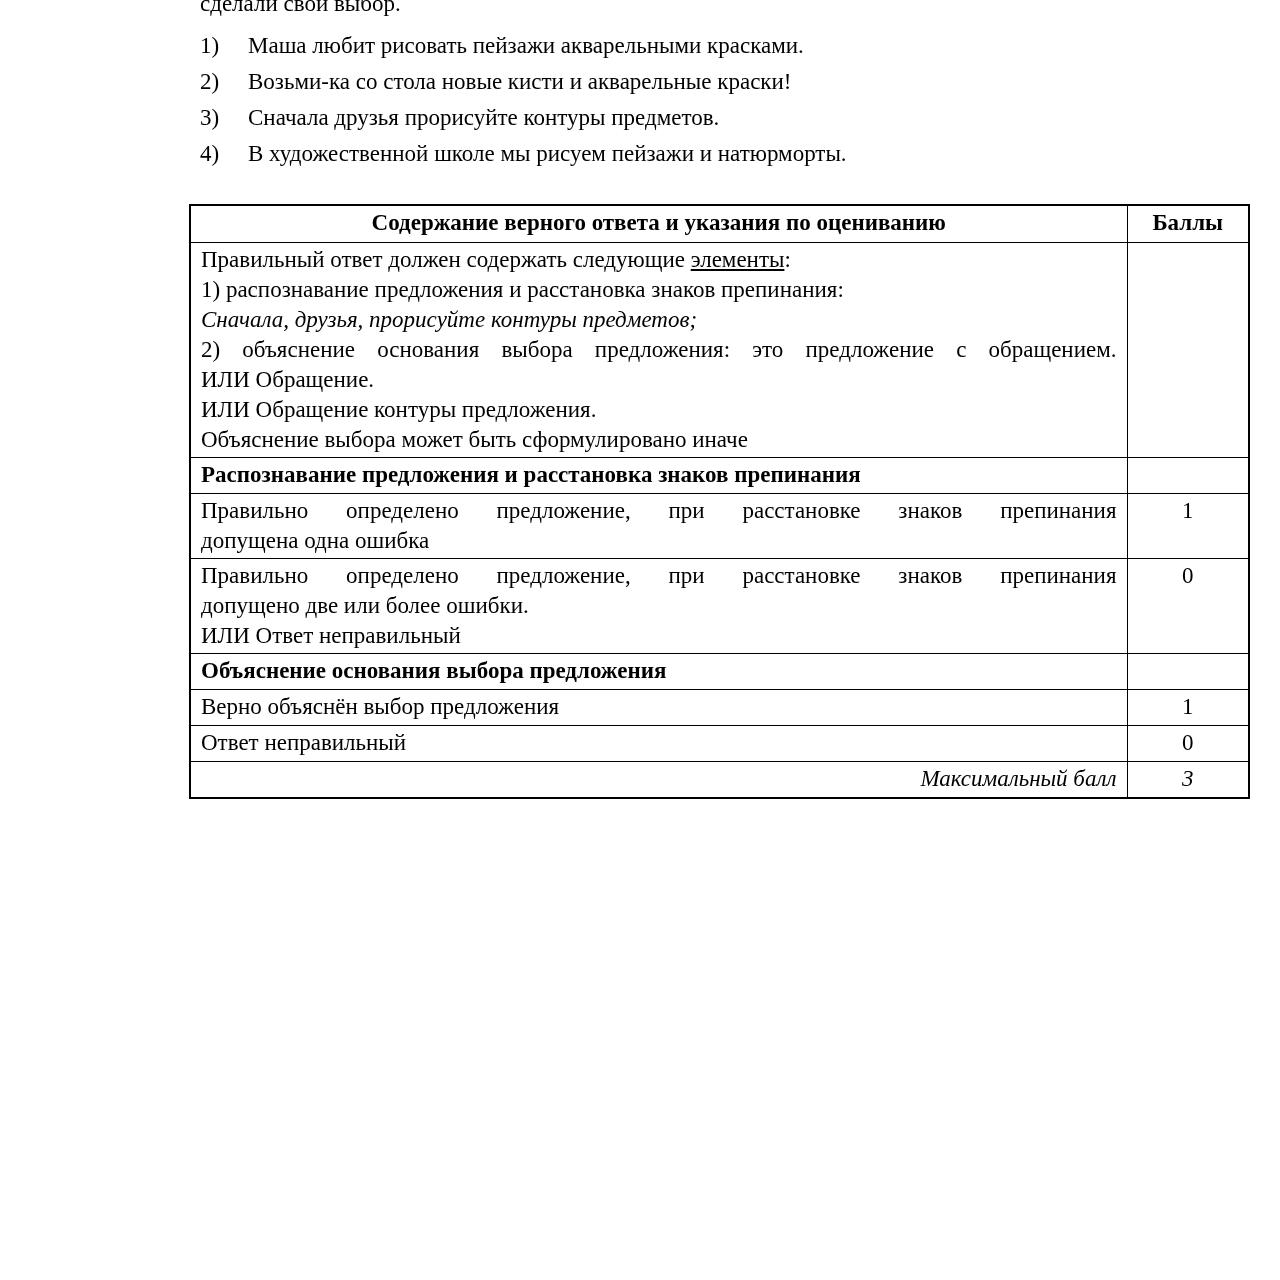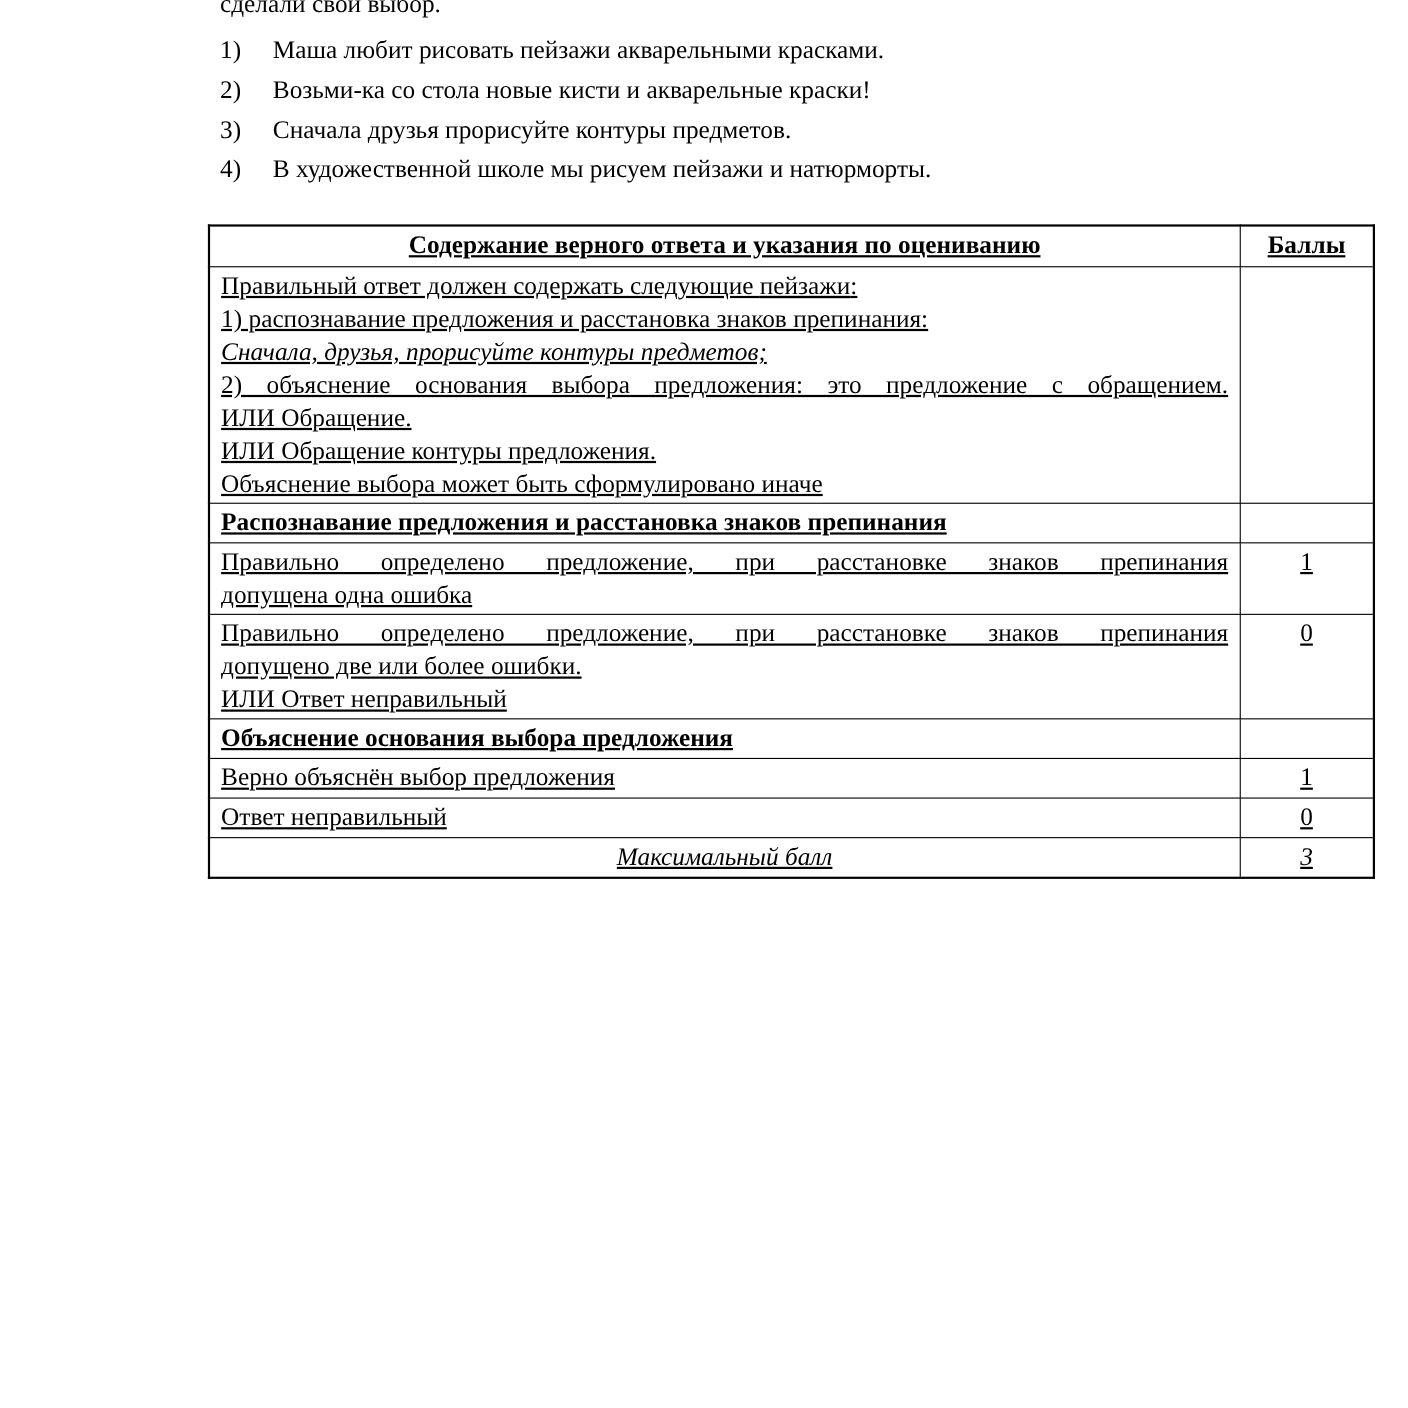--- a/index.html
+++ b/index.html
@@ -51,21 +51,21 @@
     table-layout: fixed;
     font-size: 23px;
   }
   table.rubric col.c-points { width: 122px; }
   table.rubric th, table.rubric td {
     border: 1px solid #000000;
     vertical-align: top;
     padding: 2px 10px;
     line-height: 30px;
   }
-  table.rubric { border: 2px solid #000; text-decoration: underline; }
+  table.rubric { border: 2px solid #000; }
   th.criteria-h {
     font-weight: bold;
     text-align: center;
     height: 32px;
     vertical-align: middle;
   }
   th.points-h {
     font-weight: bold;
     text-align: center;
     vertical-align: middle;
@@ -77,21 +77,21 @@
     font-weight: bold;
   }
   .line { display: block; }
   .stretch {
     text-align: justify;
     text-align-last: justify;
   }
   .italic { font-style: italic; }
   .u { text-decoration: underline; }
   td.max-label {
-    text-align: center;
+    text-align: right;
     font-style: italic;
   }
   tr.h36 { height: 36px; padding-left: 22px; }
 </style>
 </head>
 <body>
 
 <div class="page">
 
   <div class="partial-line">сделали свой выбор.</div>
@@ -121,21 +121,21 @@
       <col class="c-points">
     </colgroup>
     <tbody>
       <tr>
         <th class="criteria-h">Содержание верного ответа и указания по оцениванию</th>
         <th class="points-h">Баллы</th>
       </tr>
 
       <tr>
         <td>
-          <span class="line"><span>Правильный ответ должен содержать следующие </span><span class="u">пейзажи</span><span>:</span></span>
+          <span class="line"><span>Правильный ответ должен содержать следующие </span><span class="u">элементы</span><span>:</span></span>
           <span class="line">1) распознавание предложения и расстановка знаков препинания:</span>
           <span class="line italic">Сначала, друзья, прорисуйте контуры предметов;</span>
           <span class="line stretch">2) объяснение основания выбора предложения: это предложение с обращением.</span>
           <span class="line">ИЛИ Обращение.</span>
           <span class="line">ИЛИ Обращение контуры предложения.</span>
           <span class="line">Объяснение выбора может быть сформулировано иначе</span>
         </td>
         <td class="pts"></td>
       </tr>
 

